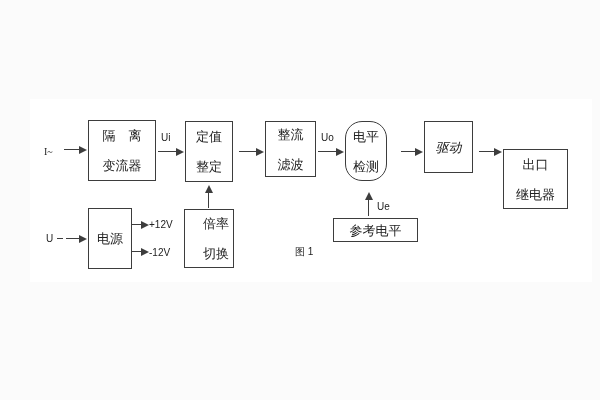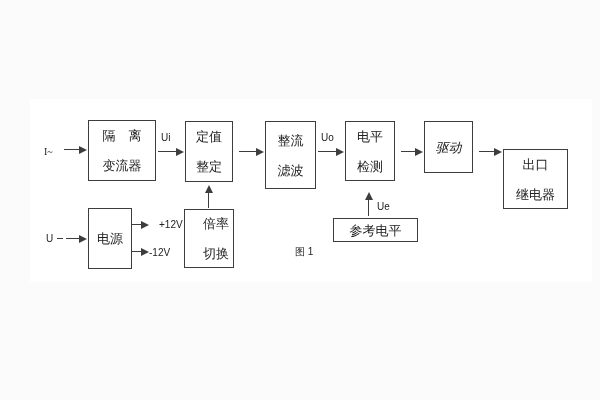--- a/index.html
+++ b/index.html
@@ -83,26 +83,26 @@
   <div class="box" style="left:185px;top:121px;width:48px;height:61px;">
     <span class="bl">定值</span>
     <span class="bl">整定</span>
   </div>
 
   <div class="box" style="left:88px;top:120px;width:68px;height:61px;">
     <span class="bl">隔　离</span>
     <span class="bl">变流器</span>
   </div>
 
-  <div class="box" style="left:265px;top:121px;width:51px;height:68px;">
+  <div class="box" style="left:265px;top:121px;width:51px;height:56px;">
     <span class="bl">整流</span>
     <span class="bl">滤波</span>
   </div>
 
-  <div class="box" style="left:345px;top:121px;width:50px;height:60px;">
+  <div class="box" style="left:345px;top:121px;width:42px;height:60px;border-radius:17px;">
     <span class="bl">电平</span>
     <span class="bl">检测</span>
   </div>
 
   <div class="box" style="left:424px;top:121px;width:49px;height:52px;font-style:italic;">
     <span class="bl">驱动</span>
   </div>
 
   <div class="box" style="left:503px;top:121px;width:65px;height:60px;margin-top:28px;">
     <span class="bl">出口</span>
@@ -120,21 +120,21 @@
 
   <div class="box" style="left:333px;top:218px;width:85px;height:24px;">
     <span class="bl">参考电平</span>
   </div>
 
   <span class="lbl serif" style="left:44px;top:144px;">I~</span>
   <span class="lbl" style="left:161px;top:130px;">Ui</span>
   <span class="lbl" style="left:321px;top:130px;">Uo</span>
   <span class="lbl" style="left:377px;top:199px;">Ue</span>
   <span class="lbl" style="left:46px;top:231px;">U</span>
-  <span class="lbl" style="left:149px;top:217px;margin-left:10px;">+12V</span>
+  <span class="lbl" style="left:149px;top:217px;">+12V</span>
   <span class="lbl" style="left:149px;top:245px;">-12V</span>
   <span class="lbl" style="left:295px;top:244px;">图 1</span>
 
   <div class="arrow right" style="left:64px;top:145px;width:23px;">
       <i class="shaft"></i>
       <i class="head"></i>
     </div>
   <div class="arrow right" style="left:158px;top:147px;width:26px;">
       <i class="shaft"></i>
       <i class="head"></i>

